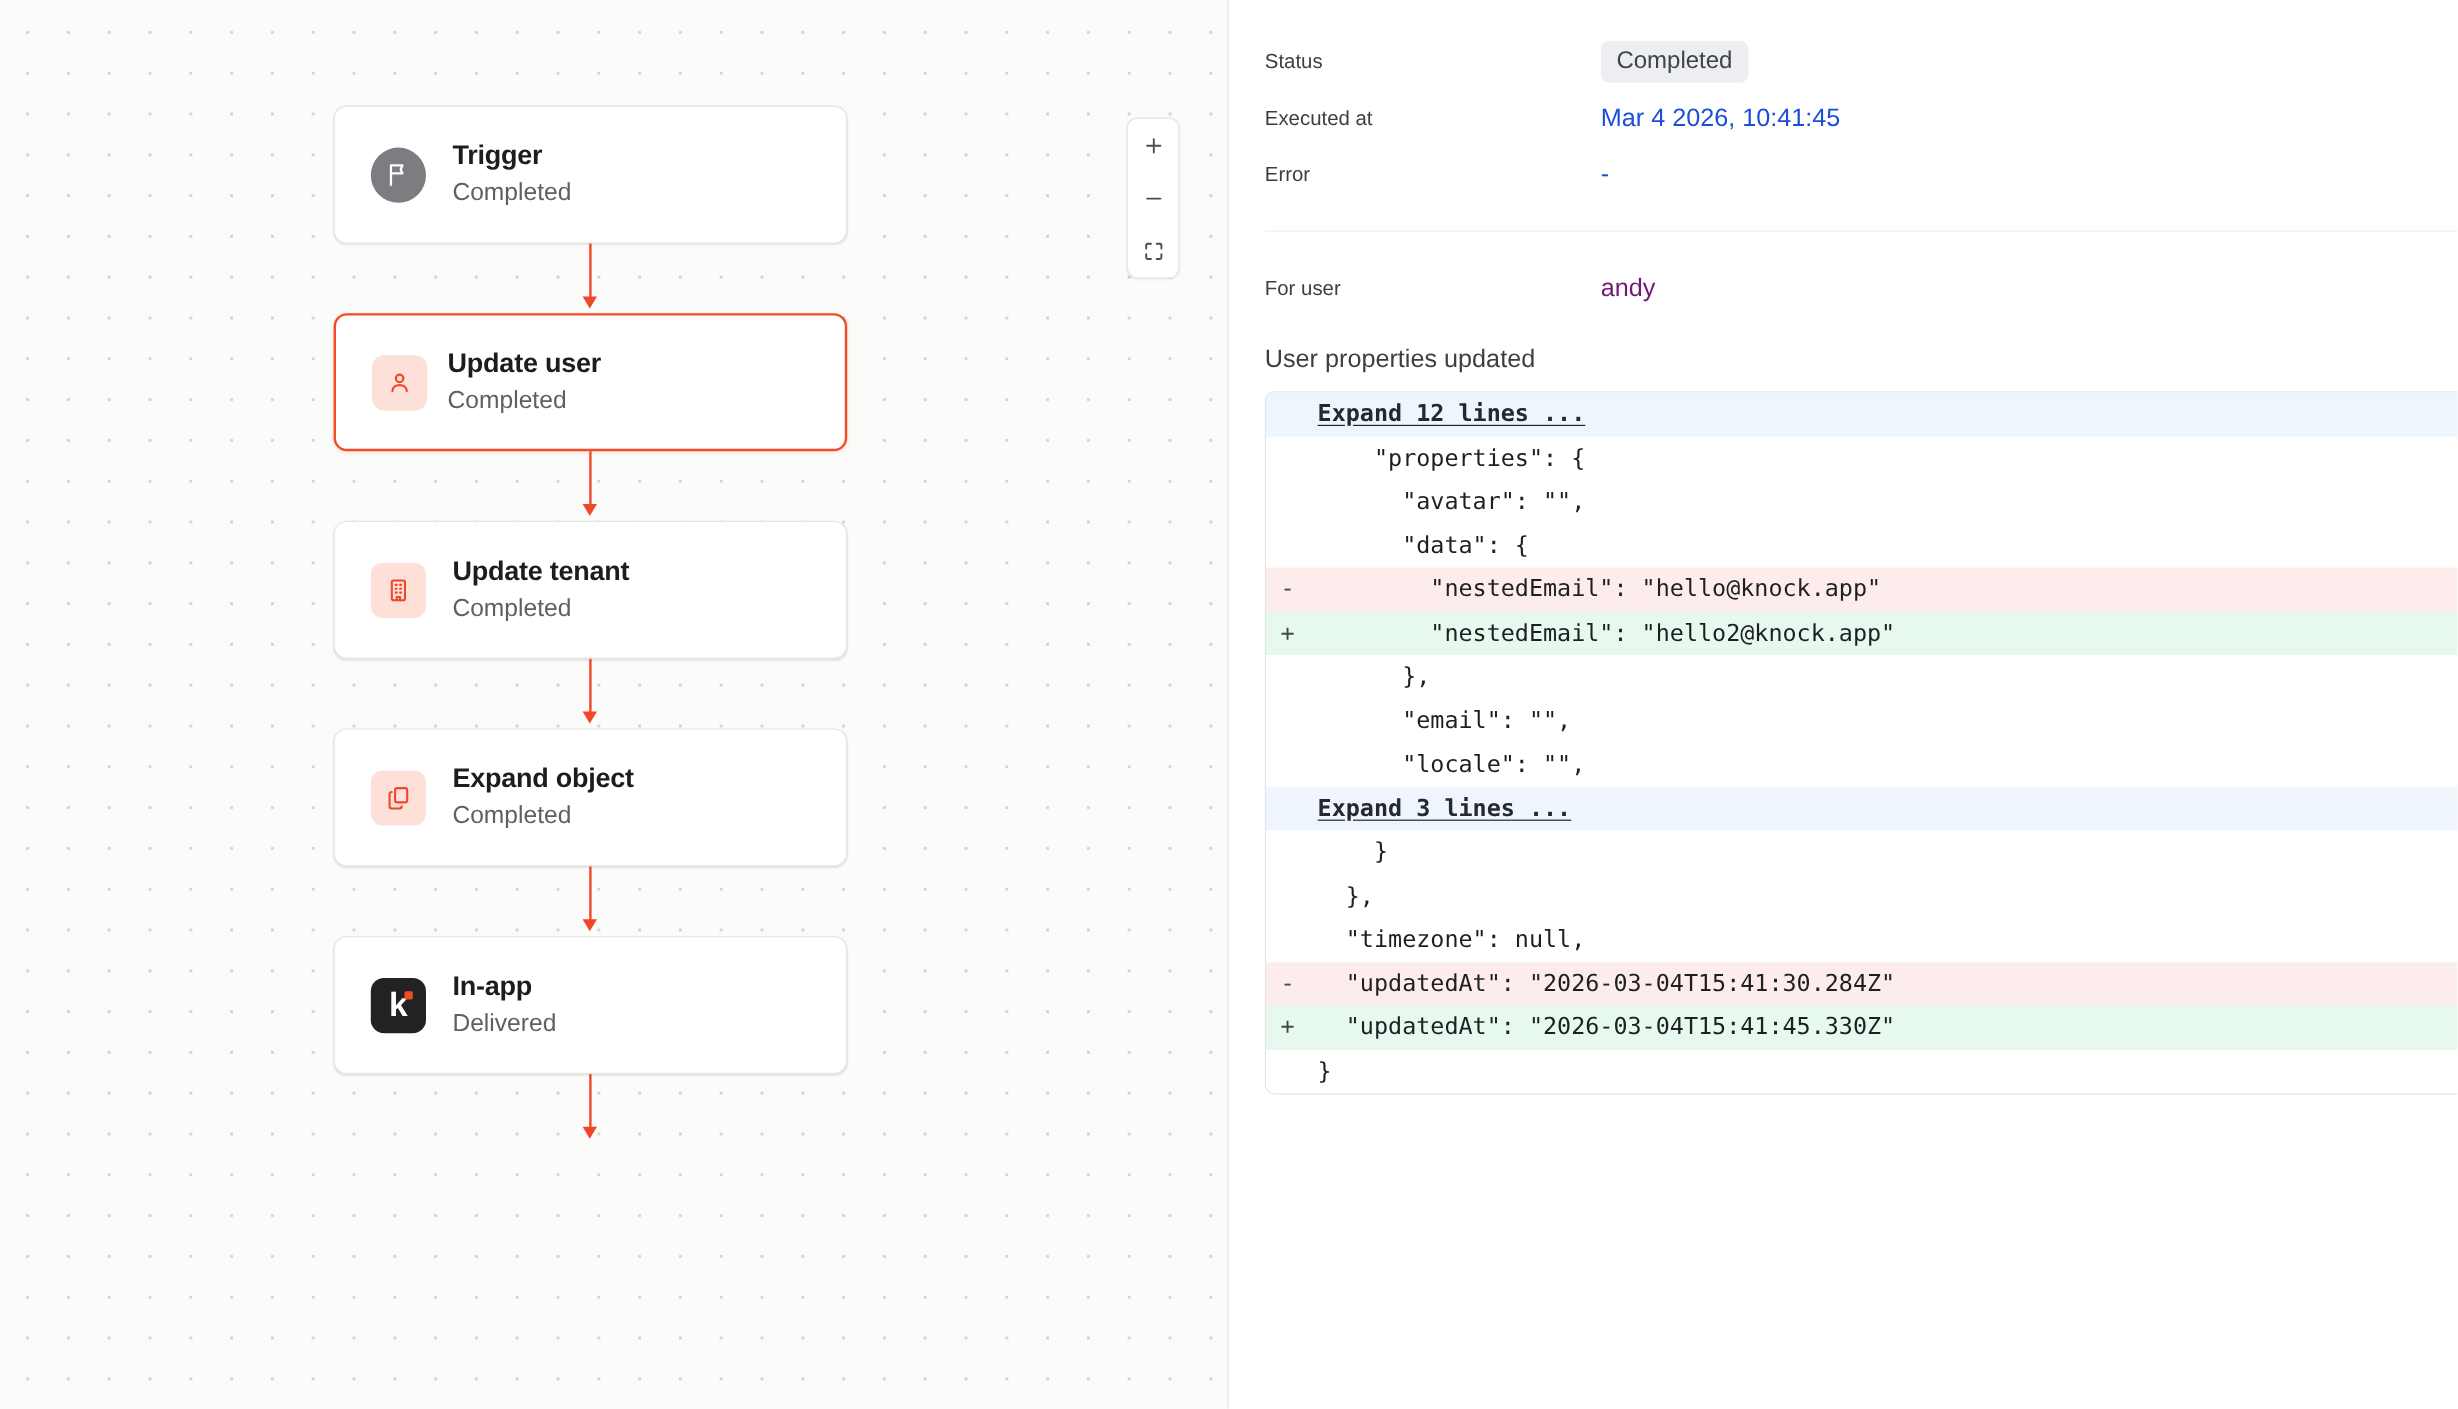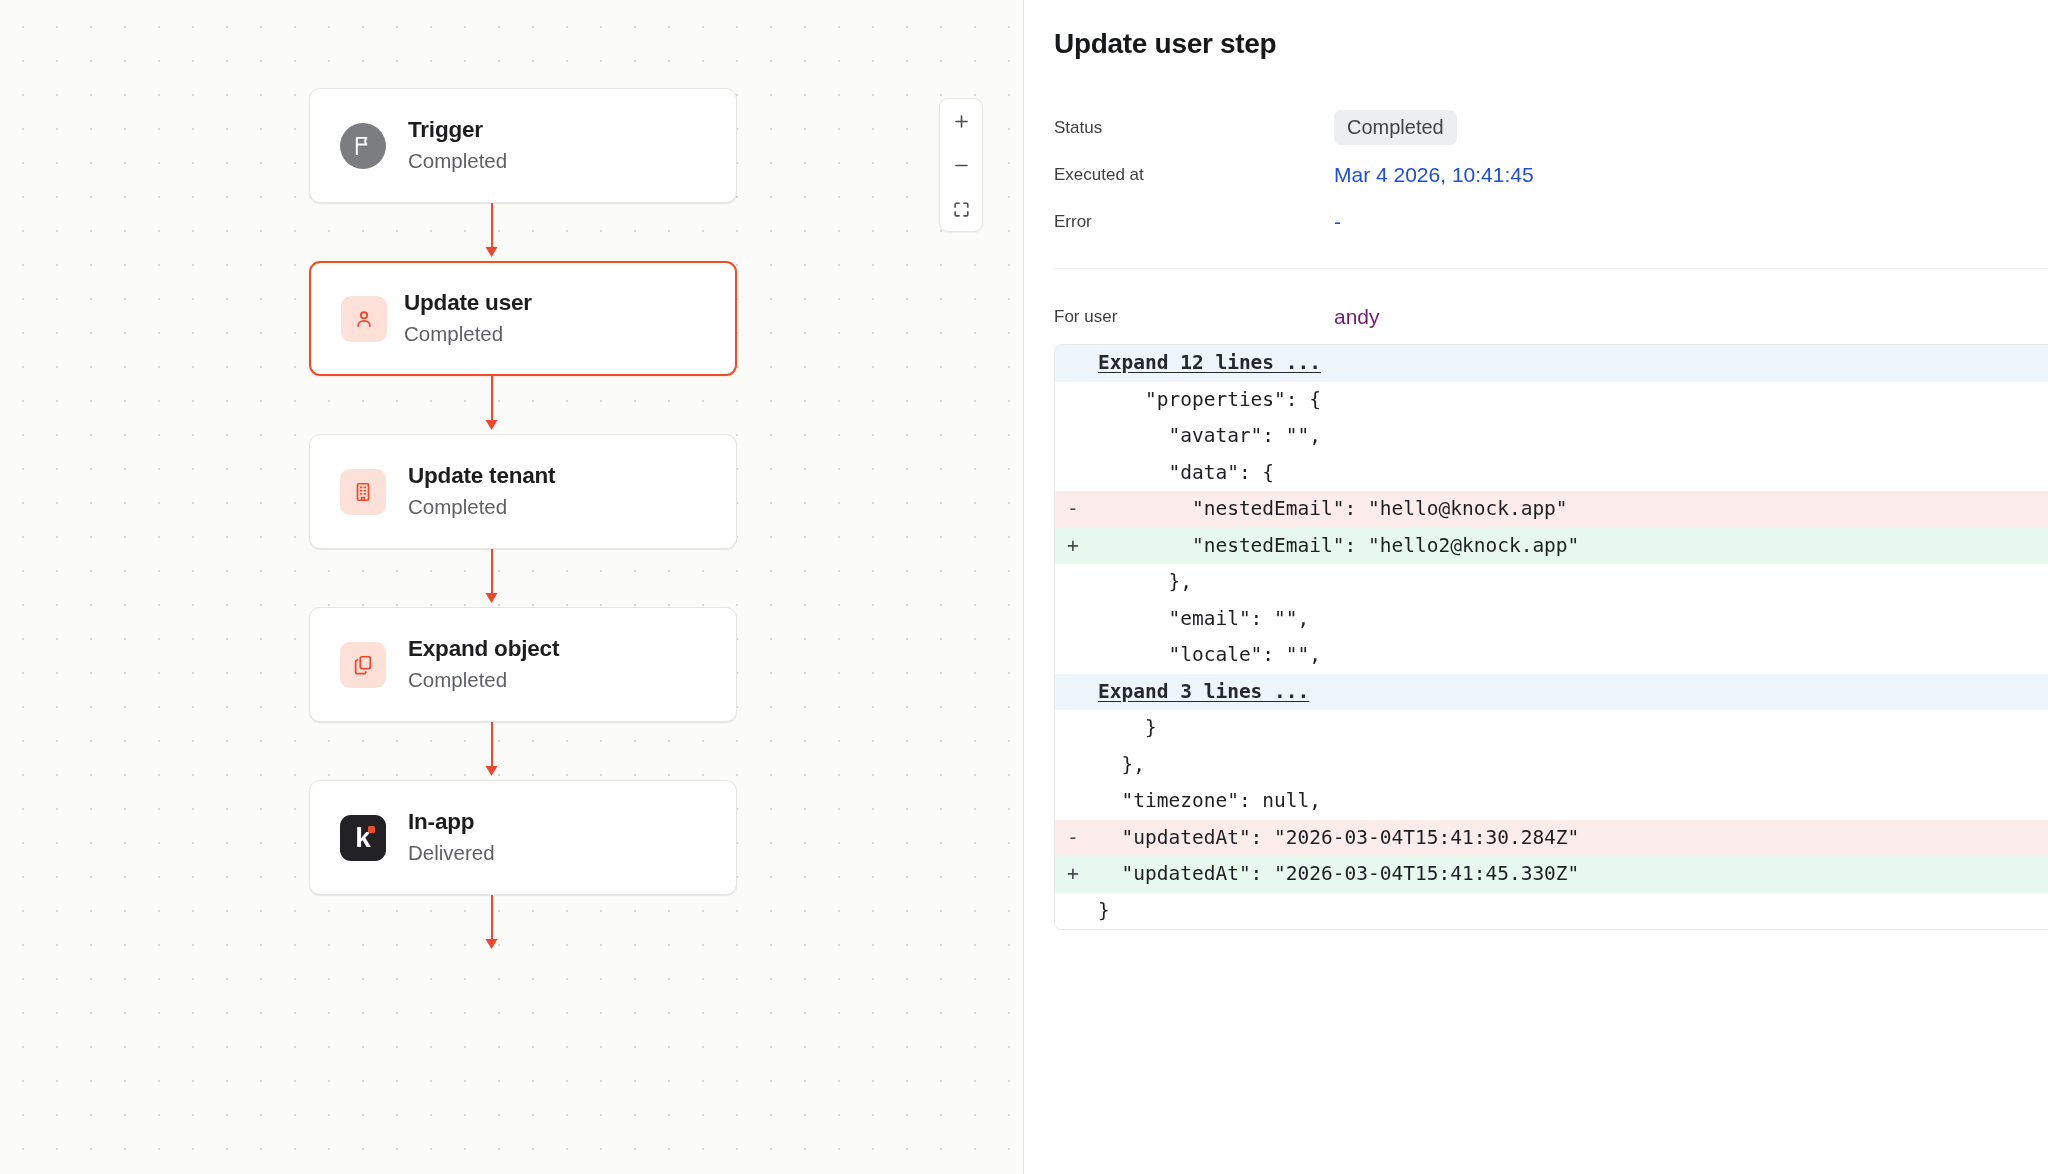--- a/index.html
+++ b/index.html
@@ -36,21 +36,20 @@
     width: 428px;
     height: 115px;
     background: #ffffff;
     border: 1px solid #e6e6e3;
     border-radius: 11px;
     box-shadow: 0 1px 2px rgba(16,16,16,.06), 0 1px 1px rgba(16,16,16,.04);
     display: flex;
     align-items: center;
     padding-left: 30px;
     gap: 22px;
-    margin-left: 31px;
   }
   .node.selected {
     border: 2px solid #f04d26;
     box-shadow: 0 1px 3px rgba(240,77,38,.13);
     gap: 17px;
   }
   .node-title {
     font-size: 22.5px;
     font-weight: 700;
     color: #1d1d1f;
@@ -362,21 +361,20 @@
           <path d="M20 15v3.5a1.5 1.5 0 0 1-1.5 1.5H15"></path>
           <path d="M9 20H5.5A1.5 1.5 0 0 1 4 18.5V15"></path>
         </svg>
       </div>
     </div>
 
   </div>
 
   <div class="panel">
 
-    <div class="panel-title">Update user step</div>
 
     <div class="kv-row">
       <div class="kv-key">Status</div>
       <div class="badge">Completed</div>
     </div>
 
     <div class="kv-row">
       <div class="kv-key">Executed at</div>
       <div class="kv-val">Mar 4 2026, 10:41:45</div>
     </div>
@@ -386,20 +384,21 @@
       <div class="kv-val">-</div>
     </div>
 
     <div class="divider"></div>
 
     <div class="kv-row">
       <div class="kv-key">For user</div>
       <div class="link-red">andy</div>
     </div>
 
+    <div class="section-label">User properties updated</div>
 
     <div class="code-block">
         <div class="code-line expand"><span class="gutter"></span><span class="content">Expand 12 lines ...</span></div>
         <div class="code-line ctx"><span class="gutter"></span><span class="content">    "properties": {</span></div>
         <div class="code-line ctx"><span class="gutter"></span><span class="content">      "avatar": "",</span></div>
         <div class="code-line ctx"><span class="gutter"></span><span class="content">      "data": {</span></div>
         <div class="code-line del"><span class="gutter">-</span><span class="content">        "nestedEmail": "hello@knock.app"</span></div>
         <div class="code-line add"><span class="gutter">+</span><span class="content">        "nestedEmail": "hello2@knock.app"</span></div>
         <div class="code-line ctx"><span class="gutter"></span><span class="content">      },</span></div>
         <div class="code-line ctx"><span class="gutter"></span><span class="content">      "email": "",</span></div>

